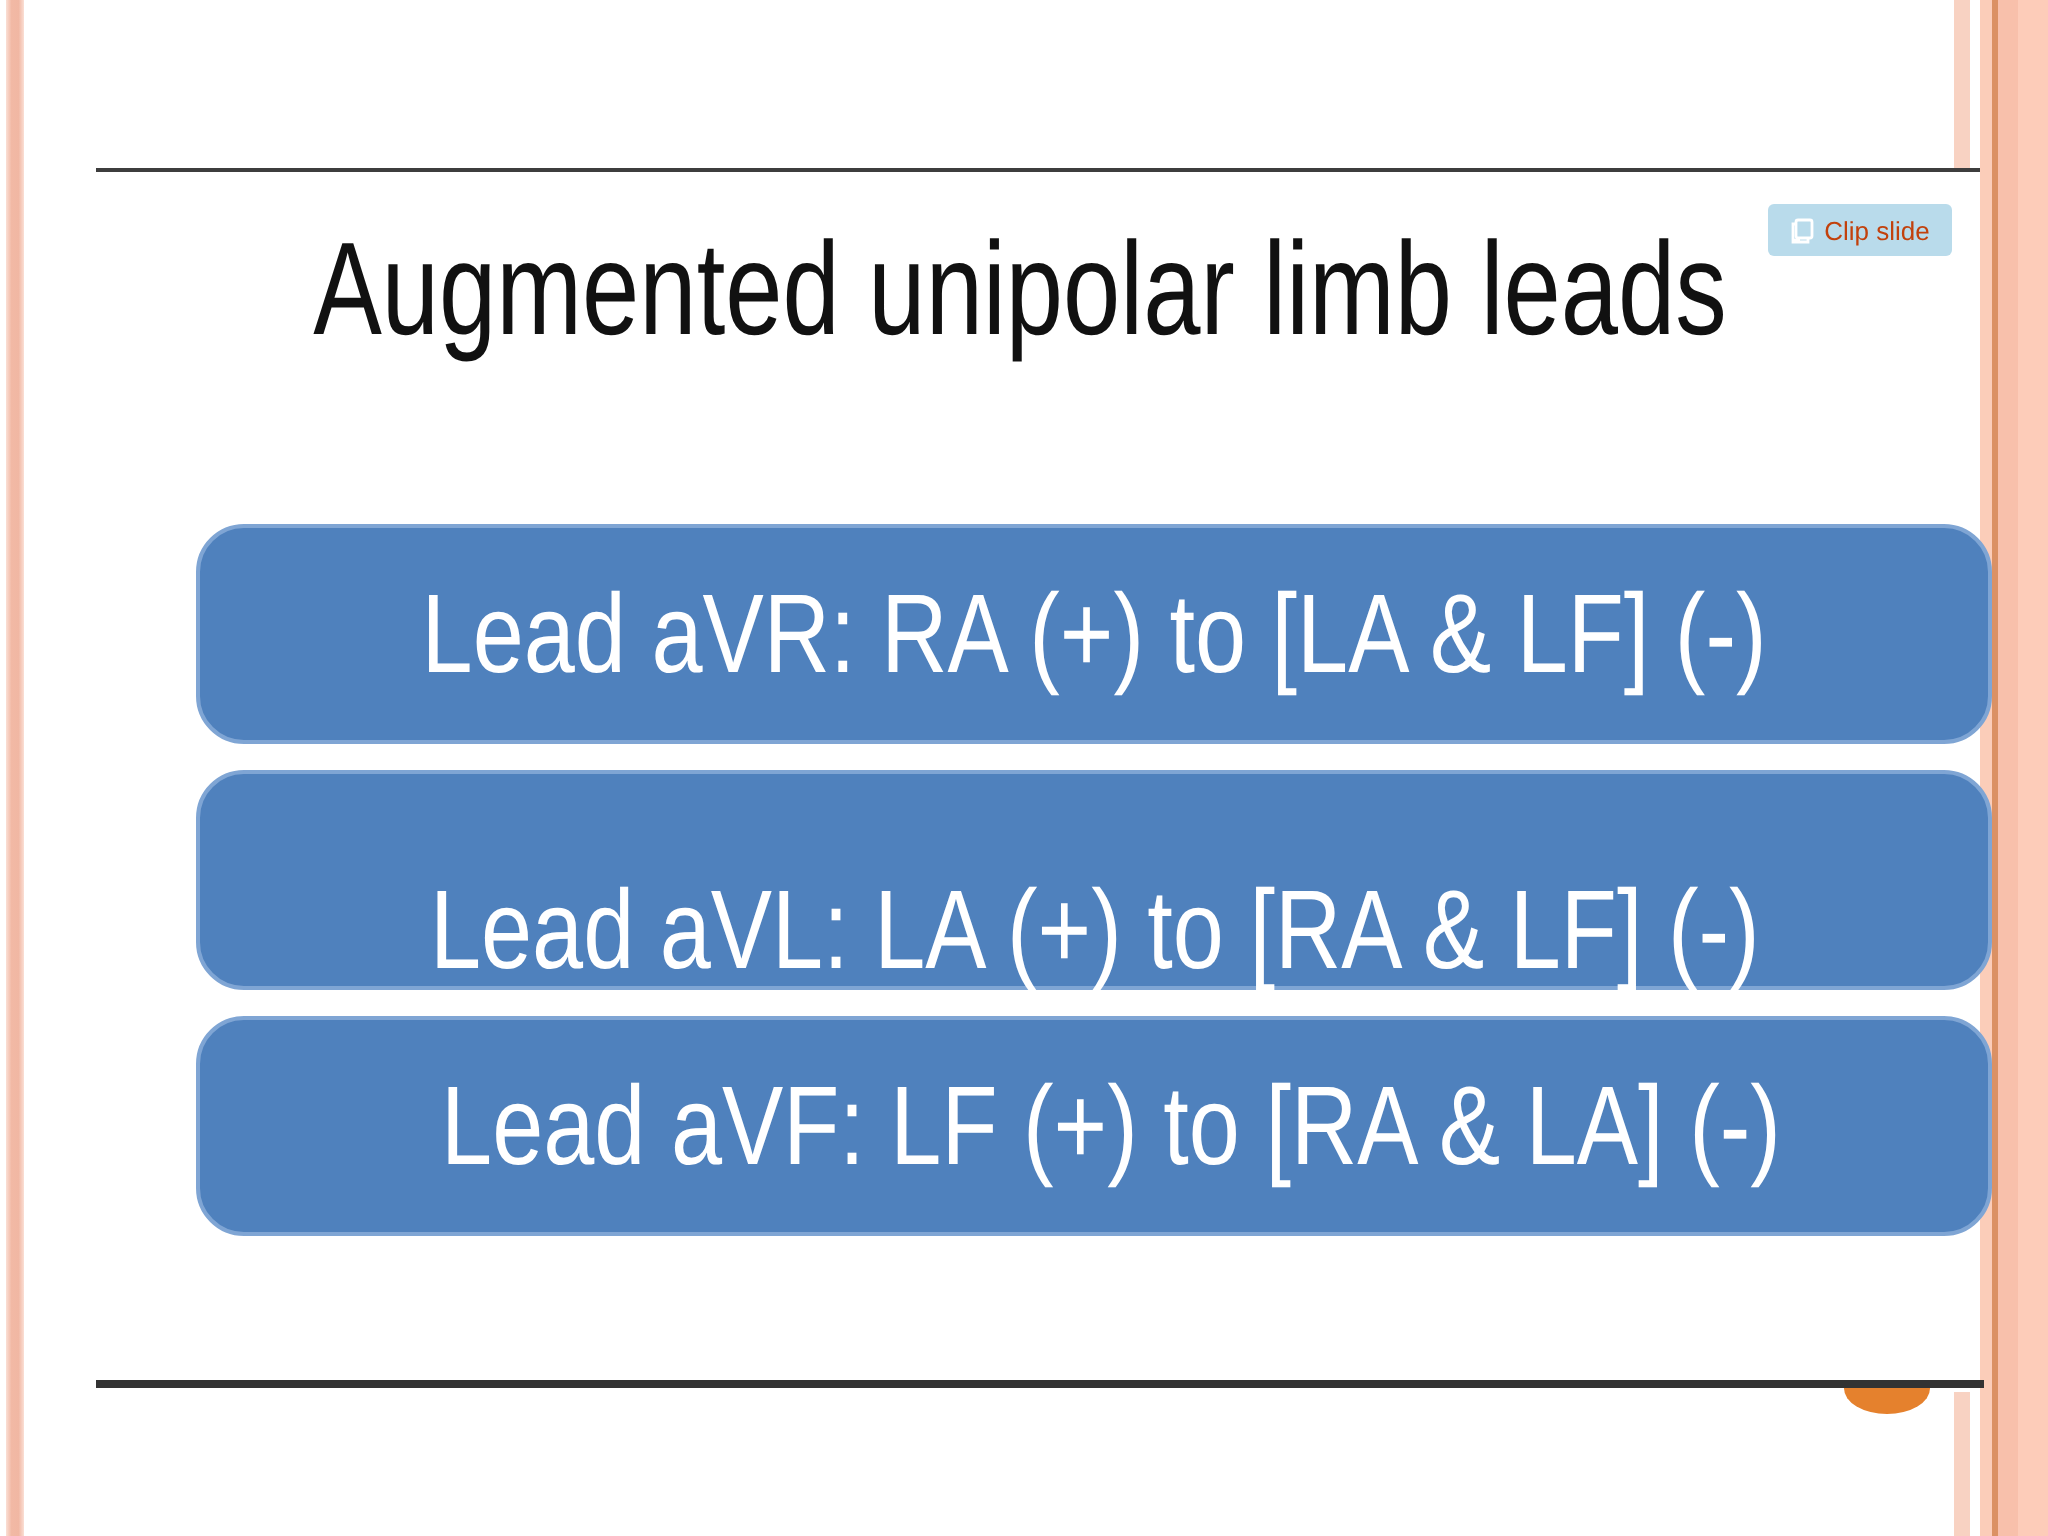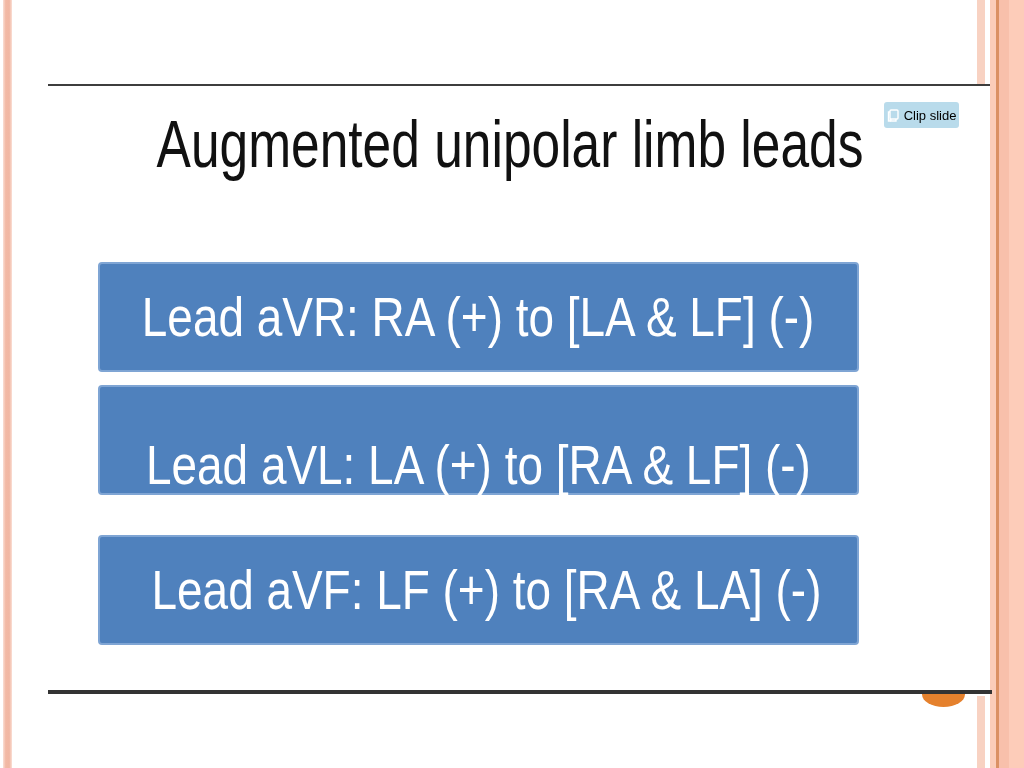--- a/index.html
+++ b/index.html
@@ -39,53 +39,53 @@
     background: #333333;
   }
   .orange-bullet {
     position: absolute; left: 922px; top: 694px; width: 43px; height: 13px;
     background: #e5812d;
     border-radius: 0 0 22px 22px / 0 0 13px 13px;
   }
 
   
   .clip-btn {
-    position: absolute; left: 884px; top: 102px; width: 75px; height: 26px;
+    position: absolute; left: 884px; top: 102px; width: 92px; height: 26px;
     background: #b9dbeb; border-radius: 3px;
     display: flex; align-items: center; justify-content: center; gap: 5px;
-    color: #000000; font-size: 13px; cursor: pointer;
+    color: #c2410c; font-size: 13px; cursor: pointer;
     user-select: none;
   }
   .clip-btn svg { display: block; }
 
   
   .slide-title {
     position: absolute; left: 30px; top: 108px; width: 960px;
     text-align: center;
     font-size: 66px; line-height: 1.1; color: #111111;
     white-space: nowrap;
     transform: scaleX(0.78);
     transform-origin: 50% 50%;
   }
   .lead-box {
-    position: absolute; left: 98px; width: 761px; height: 110px;
+    position: absolute; left: 98px; width: 898px; height: 110px;
     background: #4f81bd;
     border: 2px solid #7fa5d4;
-    border-radius: 4px;
+    border-radius: 24px;
     display: flex; align-items: center; justify-content: center;
   }
   .lead-box .lead-label {
     color: #ffffff; font-size: 56px; line-height: 1;
     white-space: nowrap;
     transform: scaleX(0.82);
     transform-origin: 50% 50%;
   }
   .lead-box.pos-0 { top: 262px; }
   .lead-box.pos-1 { top: 385px; align-items: flex-end; }
-  .lead-box.pos-2 { top: 535px; padding-left: 16px; }
+  .lead-box.pos-2 { top: 508px; padding-left: 16px; }
 </style>
 </head>
 <body>
 
 <div class="left-stripe"></div>
 <div class="right-thin-stripe top"></div>
 <div class="right-thin-stripe bottom"></div>
 <div class="right-band"></div>
 
 <div class="top-rule"></div>

